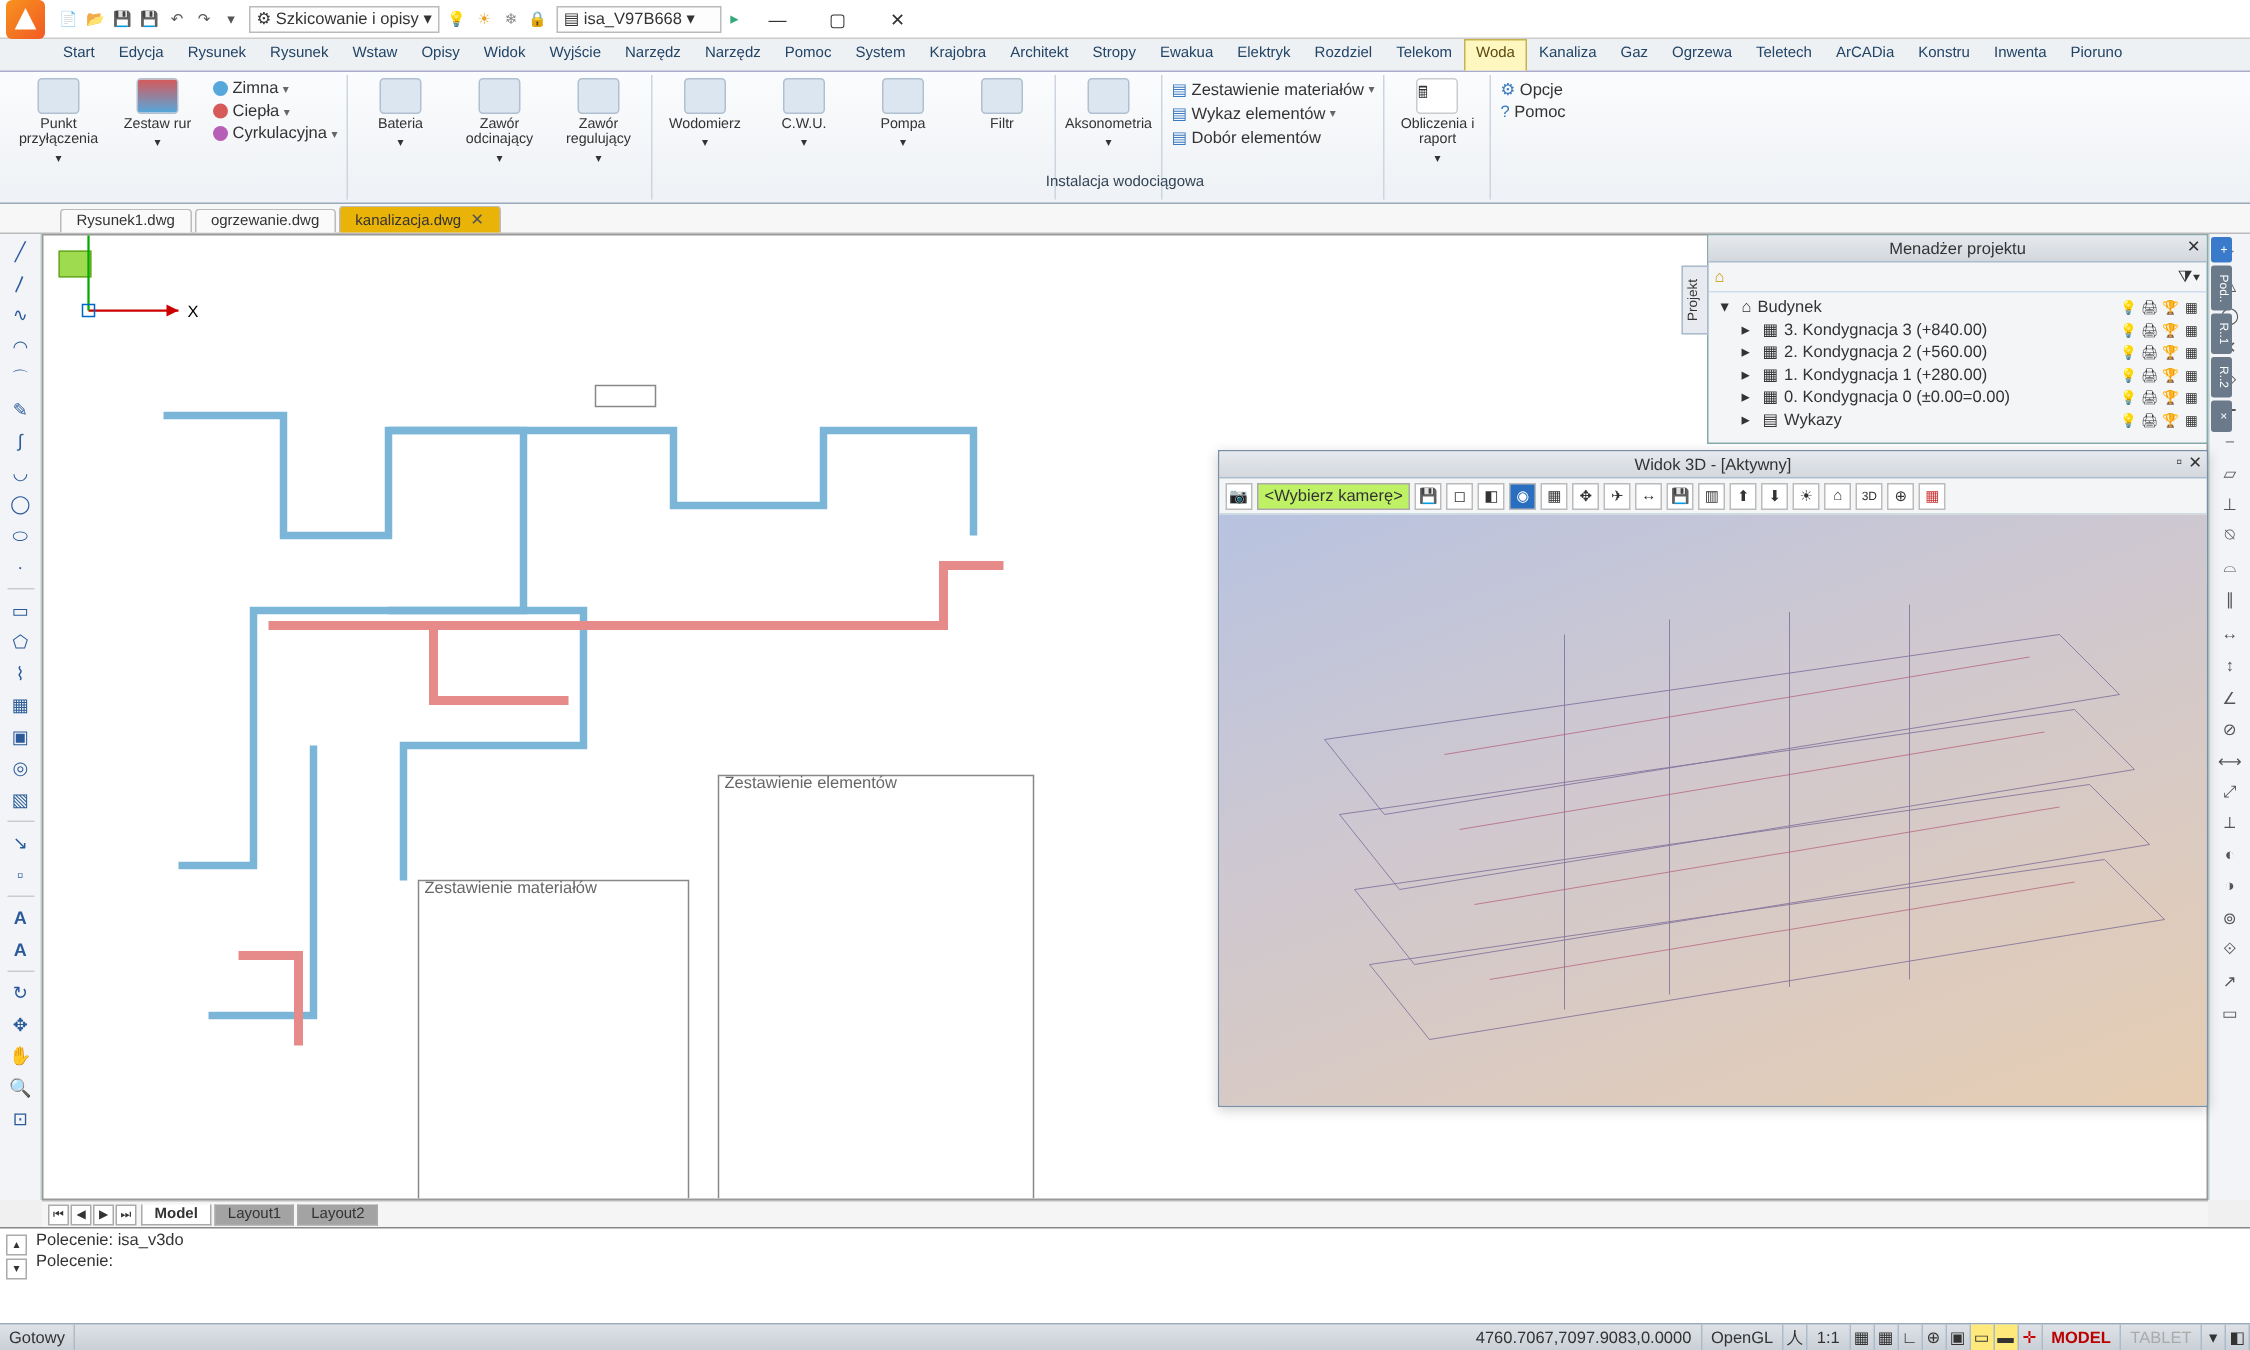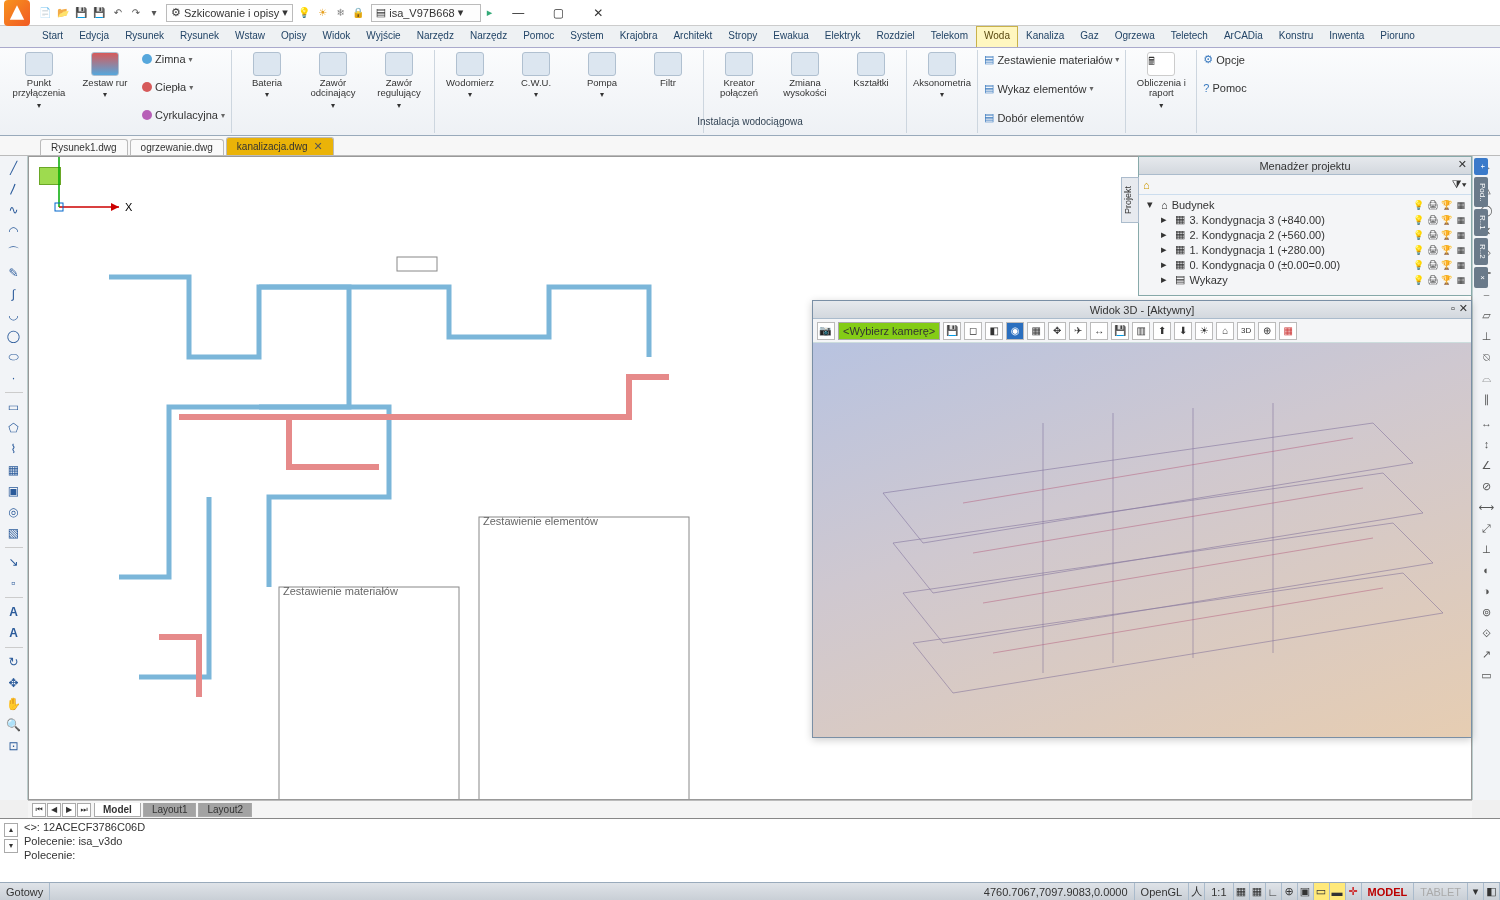--- a/index.html
+++ b/index.html
@@ -24,21 +24,21 @@
 
 .ribbon { height: 88px; background: linear-gradient(#fbfcfd,#eef1f5); border-bottom:1px solid #9ab; display:flex; padding:2px 4px; gap:0; }
 .ribbon .group { display:flex; flex-direction:column; justify-content:space-between; border-right:1px solid #cdd6df; padding:2px 4px; }
 .ribbon .group-body { display:flex; gap:4px; flex:1; align-items:flex-start; }
 .ribbon .bigbtn { display:flex; flex-direction:column; align-items:center; justify-content:flex-start; width:62px; gap:2px; cursor:pointer; }
 .ribbon .bigbtn .ico { width:28px; height:24px; background:#dce6f0; border:1px solid #b0c0d0; border-radius:3px; }
 .ribbon .bigbtn .lbl { font-size:9.5px; text-align:center; line-height:1.1; }
 .ribbon .smallrow { display:flex; align-items:center; gap:3px; font-size:10px; cursor:pointer; padding:1px 2px; }
 .ribbon .smallrow .dot { width:10px;height:10px;border-radius:50%; }
 .ribbon .smallrow .tri { font-size:8px; color:#666; }
-.ribbon .stack { display:flex; flex-direction:column; gap:14px; }
+.ribbon .stack { display:flex; flex-direction:column; gap:1px; }
 .ribbon .icos { color:#3a7abf; }
 
 
 .ribbon-caption { position:absolute; left:0; right:0; top:116px; text-align:center; font-size:10px; color:#345; pointer-events:none; }
 
 
 .doctabs { height:20px; background:#f7f7f7; display:flex; align-items:flex-end; padding-left:40px; border-bottom:1px solid #bbb; }
 .doctabs .dtab { padding:2px 10px; font-size:10px; border:1px solid #bbb; border-bottom:none; background:#fafafa; margin-right:2px; border-radius:3px 3px 0 0; cursor:pointer; }
 .doctabs .dtab.active { background:#eab308; font-weight:normal; }
 .doctabs .dtab .x { margin-left:6px; color:#555; }
@@ -67,21 +67,21 @@
 .panel-pm .pm-row .indent { display:inline-block; }
 .panel-pm .pm-icons { margin-left:auto; display:flex; gap:2px; }
 .panel-pm .pm-icons span { width:12px; text-align:center; font-size:9px; }
 .panel-pm .side-tab { position:absolute; left:-18px; top:20px; width:18px; background:#e7eaef; border:1px solid #abc; writing-mode:vertical-rl; text-align:center; font-size:9px; padding:8px 1px; transform:rotate(180deg);}
 
 
 .view3d { position:absolute; top:300px; right:28px; width:660px; height:438px; background:#fff; border:1px solid #7a8fa5; box-shadow:0 2px 8px rgba(0,0,0,.2); }
 .view3d .v-title { height:18px; background:linear-gradient(#e6e9ed,#d3d8de); display:flex; align-items:center; justify-content:center; font-size:10px; border-bottom:1px solid #abc; position:relative;text-align:right; }
 .view3d .v-title .btns { position:absolute; right:3px; top:1px; display:flex; gap:4px; }
 .view3d .v-toolbar { height:24px; background:#f4f5f7; border-bottom:1px solid #cdd; display:flex; align-items:center; gap:3px; padding:0 4px; }
-.view3d .v-toolbar .camsel { border:1px solid #aaa; background:#84cc16; height:18px; padding:0 4px; font-size:10px; display:flex; align-items:center; }
+.view3d .v-toolbar .camsel { border:1px solid #aaa; background:#bef264; height:18px; padding:0 4px; font-size:10px; display:flex; align-items:center; }
 .view3d .v-toolbar span.tb { width:18px;height:18px;border:1px solid #bbb;background:#fff;display:flex;align-items:center;justify-content:center;font-size:10px;cursor:pointer; }
 .view3d .v-canvas { position:absolute; top:42px; left:0; right:0; bottom:0; background:linear-gradient(160deg,#b8c3e0 0%,#cfc8d0 40%,#e6cdb2 100%); overflow:hidden; }
 
 
 .mltabs { position:absolute; left:28px; right:28px; bottom:82px; height:18px; background:#f5f5f5; border-top:1px solid #bbb; display:flex; align-items:center; padding-left:4px; gap:0; }
 .mltabs .nav { width:14px;height:14px;border:1px solid #aaa;display:flex;align-items:center;justify-content:center;font-size:8px;background:#fff;margin-right:1px;cursor:pointer;}
 .mltabs .mtab { padding:1px 8px; font-size:10px; border:1px solid #aaa; border-top:none; background:#a3a3a3; margin-left:2px; cursor:pointer; }
 .mltabs .mtab.active { font-weight:bold; background:#fff; }
 
 
@@ -242,36 +242,20 @@
           <div class="lbl">Pompa</div>
           <span style="font-size:8px">▾</span>
         </div>
     <div class="bigbtn">
           <div class="ico"></div>
           <div class="lbl">Filtr</div>
         </div>
   </div>
     </div>
 
-  <div class="group">
-      <div class="group-body">
-    <div class="bigbtn">
-          <div class="ico"></div>
-          <div class="lbl">Kreator połączeń</div>
-        </div>
-    <div class="bigbtn">
-          <div class="ico"></div>
-          <div class="lbl">Zmiana wysokości</div>
-        </div>
-    <div class="bigbtn">
-          <div class="ico"></div>
-          <div class="lbl">Kształtki</div>
-        </div>
-  </div>
-    </div>
 
   <div class="group">
       <div class="group-body">
     <div class="bigbtn">
           <div class="ico"></div>
           <div class="lbl">Aksonometria</div>
           <span style="font-size:8px">▾</span>
         </div>
   </div>
     </div>
@@ -574,21 +558,20 @@
       <div class="mtab">Layout1</div>
       <div class="mtab">Layout2</div>
     </div>
 </div>
 
 <div class="cmdline">
   <div class="cmd-arrows">
     <span>▴</span>
     <span>▾</span>
   </div>
-  <div>&lt;&gt;: 12ACECF3786C06D</div>
   <div>Polecenie: isa_v3do</div>
   <div>Polecenie:</div>
 </div>
 
 <div class="statusbar">
   <div class="cell">Gotowy</div>
   <div class="fill"></div>
   <div class="cell">4760.7067,7097.9083,0.0000</div>
   <div class="cell">OpenGL</div>
   <div class="cell ico">人</div>

